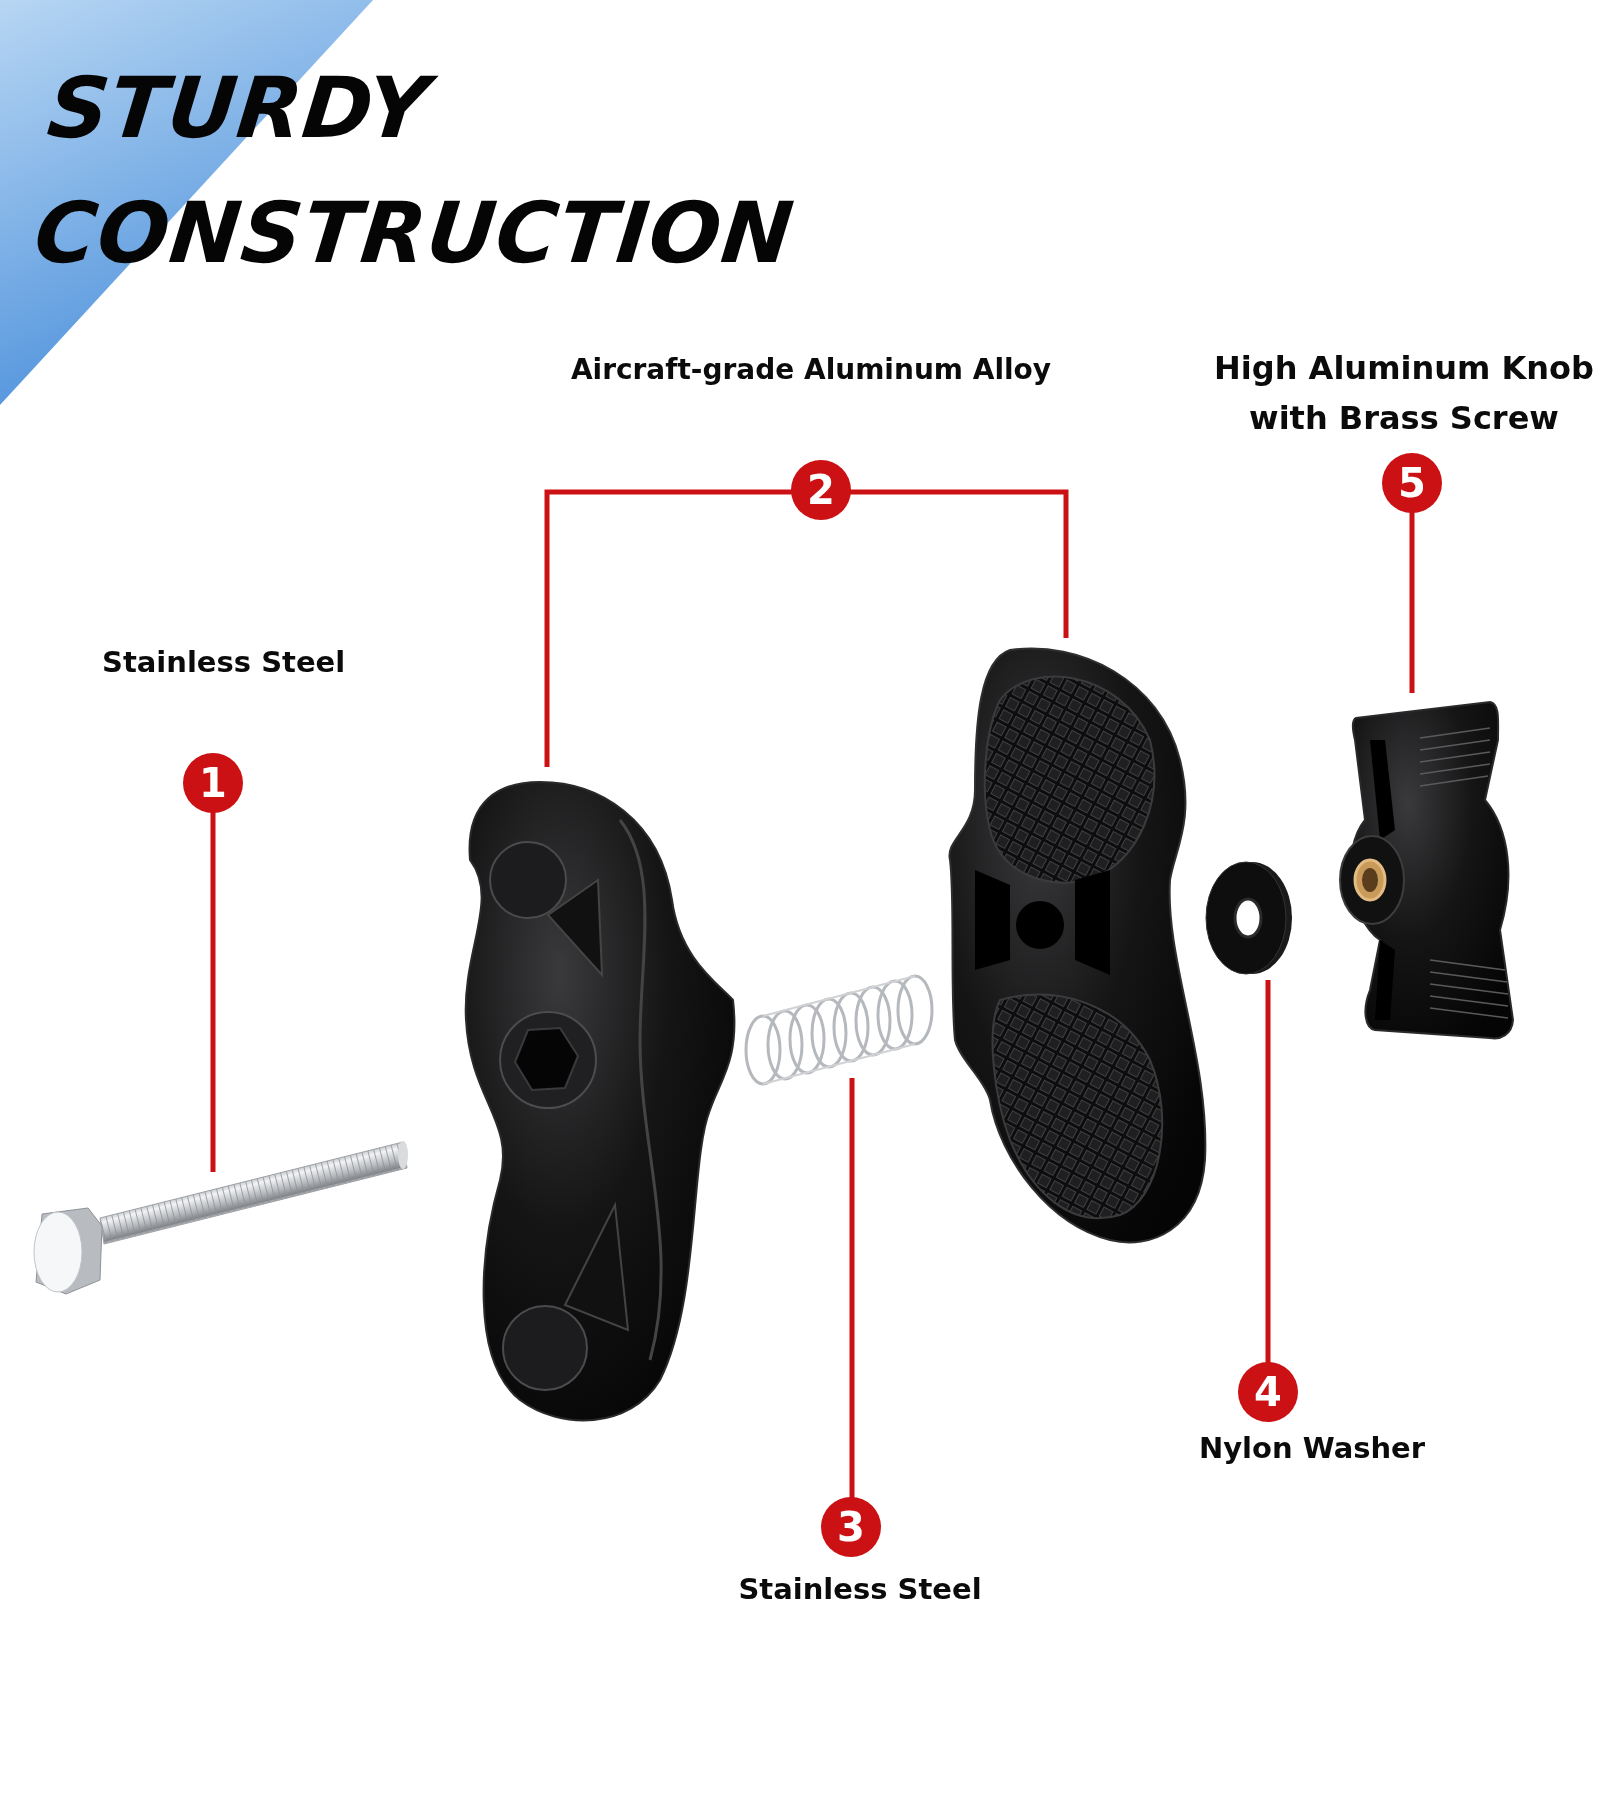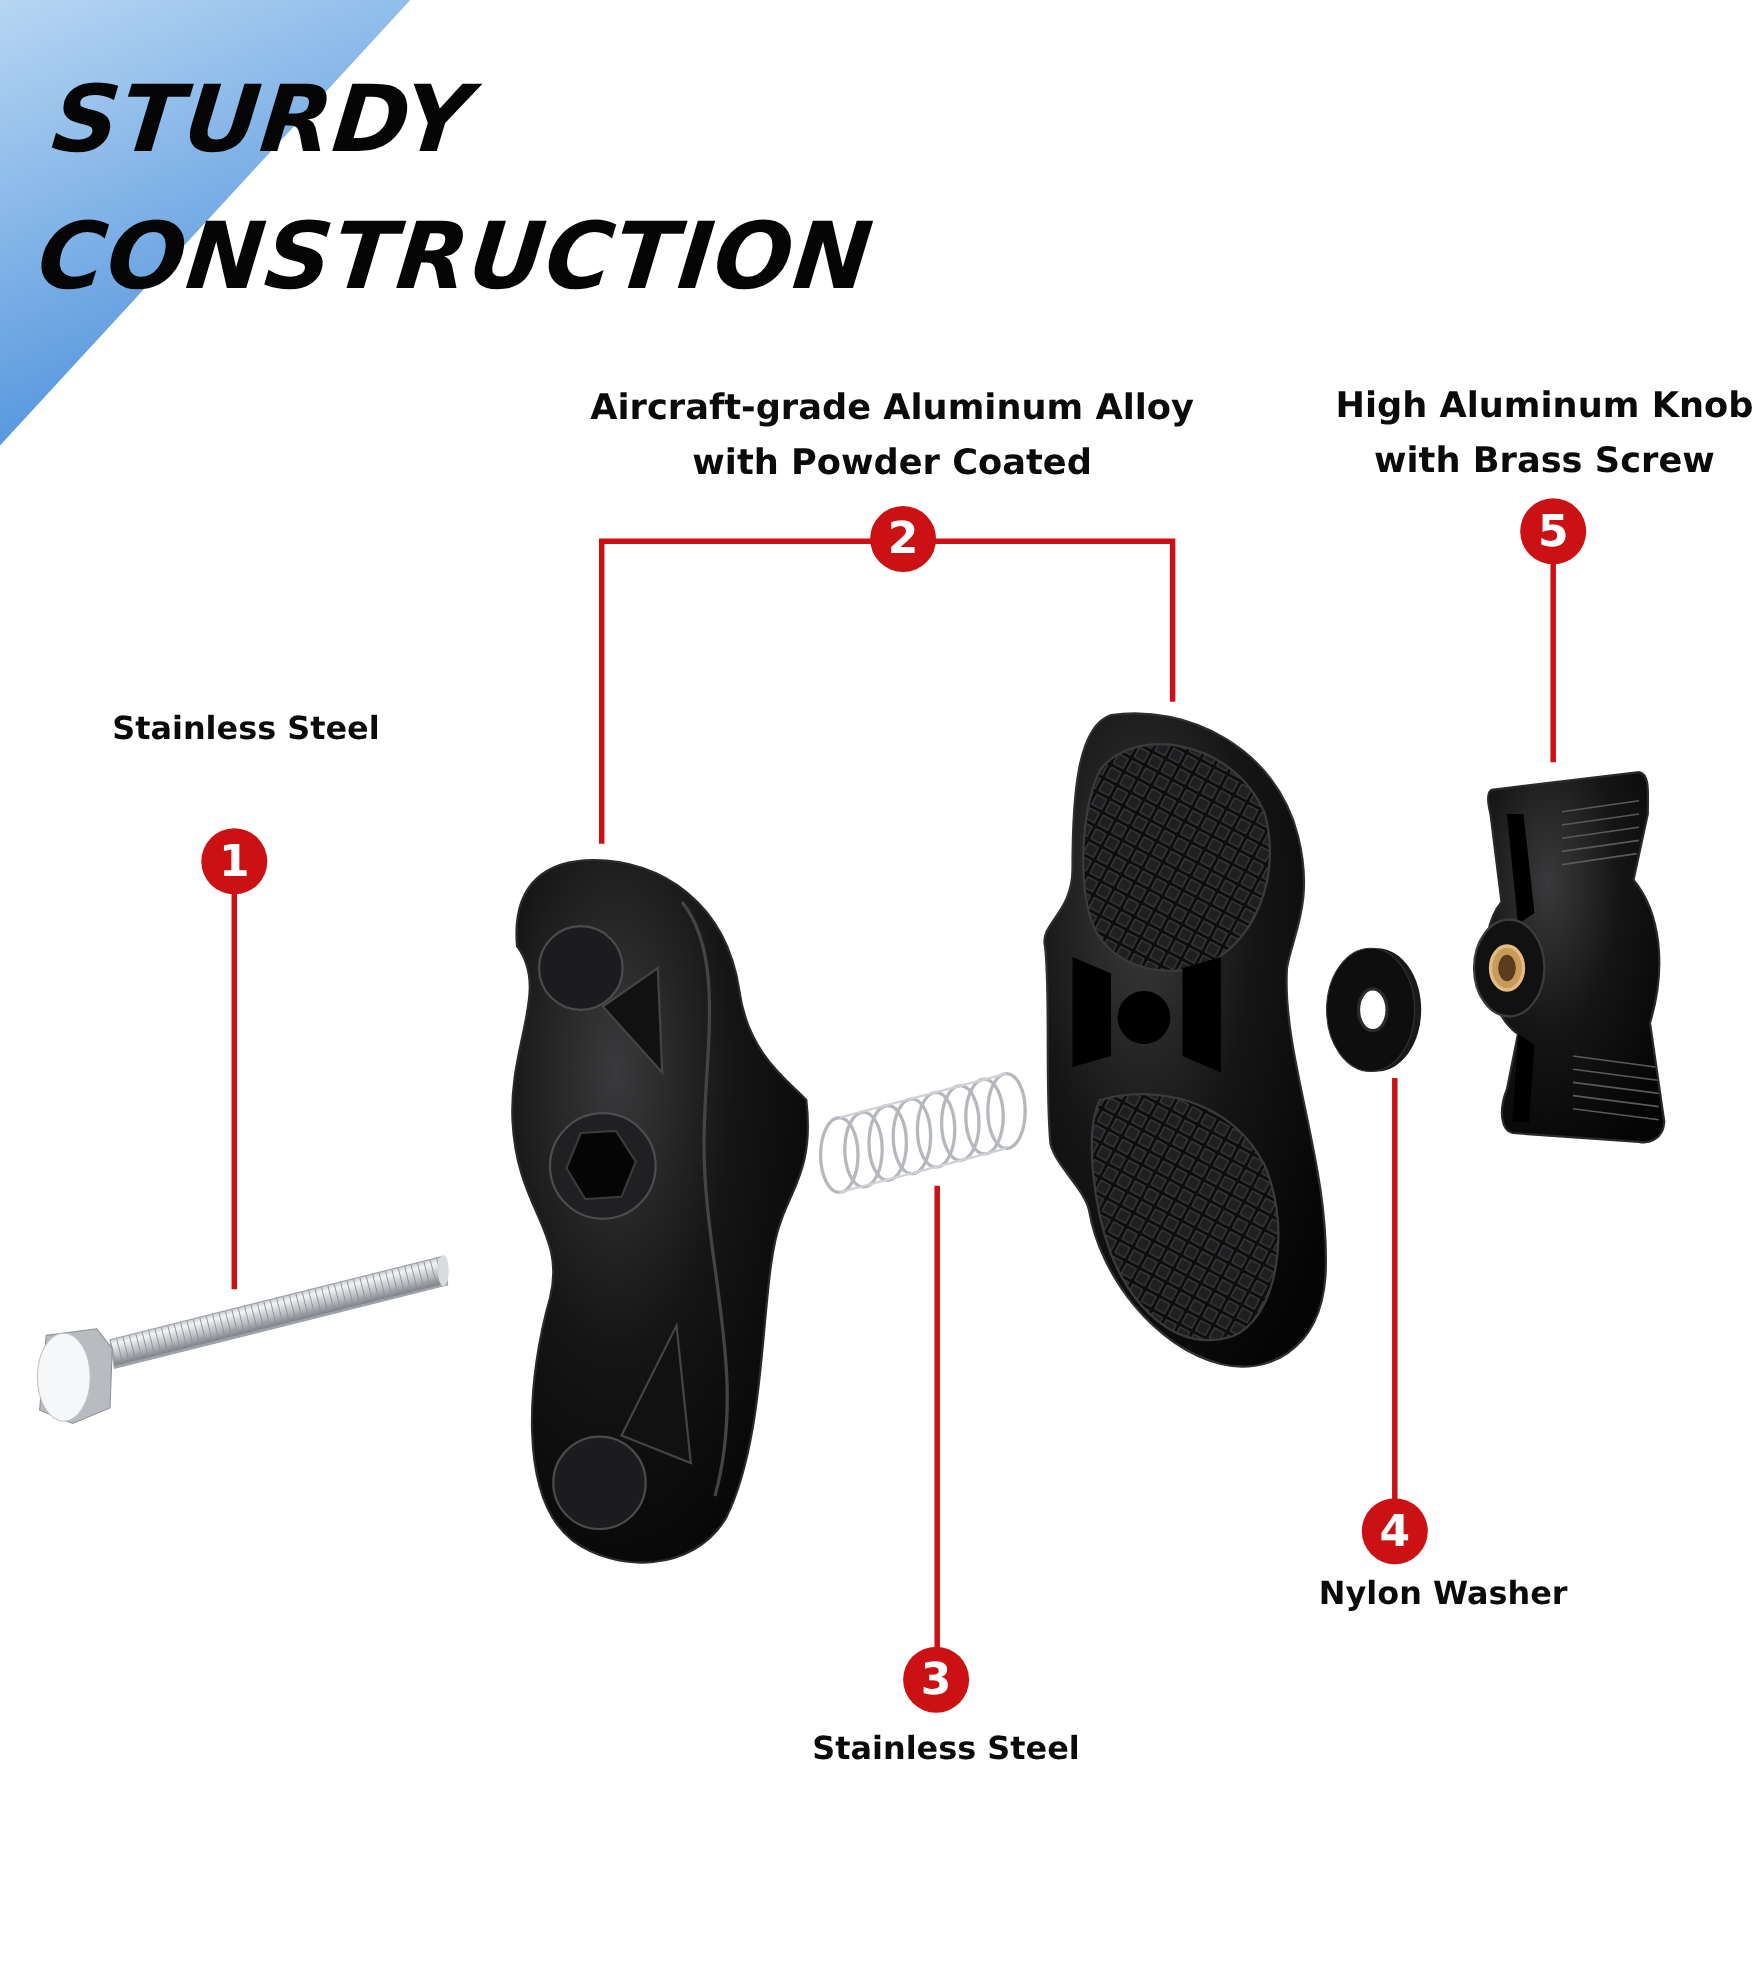--- a/index.html
+++ b/index.html
@@ -153,23 +153,22 @@
 <div class="badge" style="left:213px; top:783px;">1</div>
 <div class="badge" style="left:821px; top:490px;">2</div>
 <div class="badge" style="left:851px; top:1527px;">3</div>
 <div class="badge" style="left:1268px; top:1392px;">4</div>
 <div class="badge" style="left:1412px; top:483px;">5</div>
 
 <div class="label" style="left:102px; top:640px; line-height:44px;">
   <span>Stainless Steel</span>
 </div>
 
-<div class="label center" style="left:811px; top:345px; font-size:32px; line-height:50px;">
+<div class="label center" style="left:811px; top:345px; font-size:28px; line-height:50px;">
   <span>Aircraft-grade Aluminum Alloy</span>
-  <span>with Powder Coated</span>
 </div>
 
 <div class="label center" style="left:860px; top:1563px; line-height:52px;">
   <span>Stainless Steel</span>
 </div>
 
 <div class="label center" style="left:1280px; top:1425px;margin-left:32px;">
   <span>Nylon Washer</span>
 </div>
 

